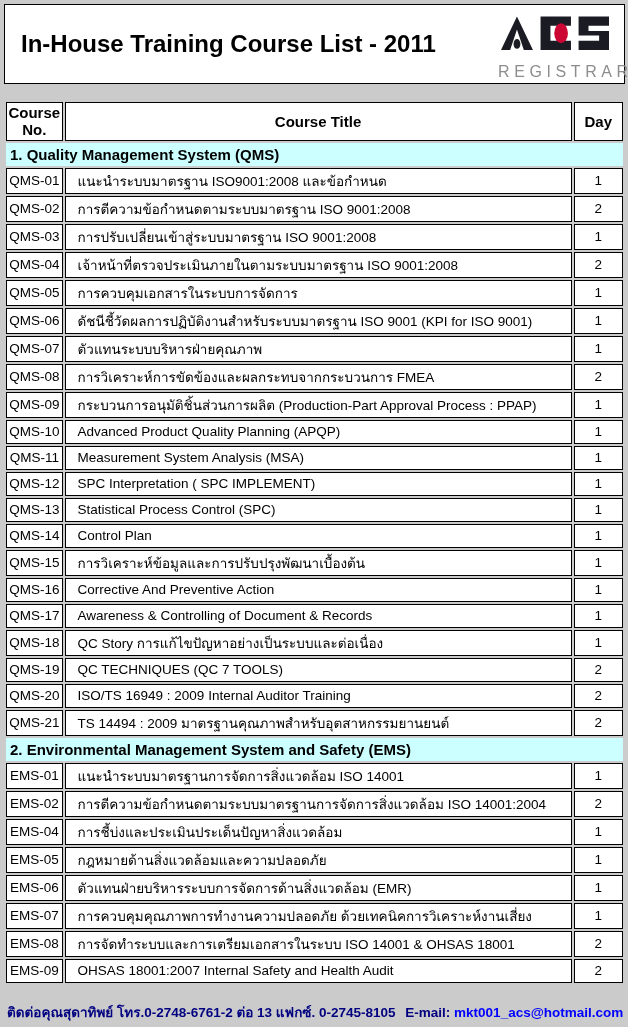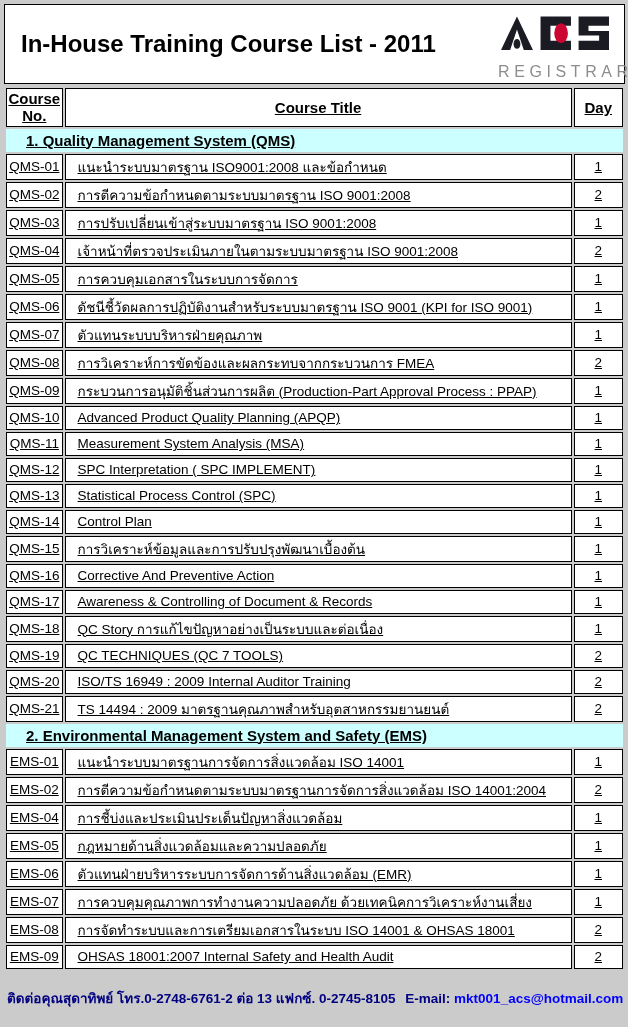--- a/index.html
+++ b/index.html
@@ -40,22 +40,21 @@
     white-space: nowrap;
     text-indent: 4px;
   }
 
   
   table.course-table {
     border-collapse: separate;
     border-spacing: 2px;
     width: 621px;
     table-layout: fixed;
-    margin-top: 2px;
-    text-decoration: underline;
+    margin-top: 16px;
   }
   .course-table th {
     background: #ffffff;
     border: 1px solid #000000;
     height: 36px;
     font-size: 15px;
     font-weight: bold;
     color: #000000;
     text-align: center;
     vertical-align: middle;
@@ -79,21 +78,21 @@
   }
   .no-cell  { text-align: center; font-size: 13px; }
   .title-cell { text-align: left; padding-left: 12px; }
   .day-cell { text-align: center; }
 
   tr.section-row td {
     background: #ccffff;
     border: none;
     font-weight: bold;
     font-size: 15px;
-    padding-left: 20px;
+    padding-left: 4px;
     height: 23px;
   }
 
   
   .footer {
     margin-top: 16px;
     padding-left: 3px;
     font-weight: bold;
     font-size: 13.5px;
     color: #000080;

